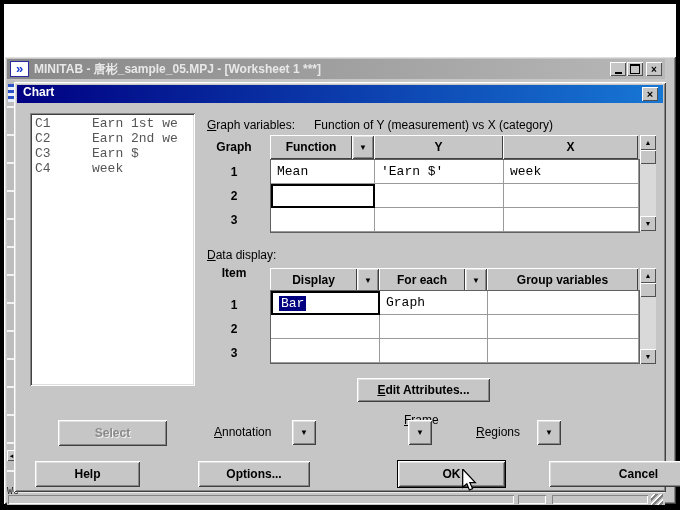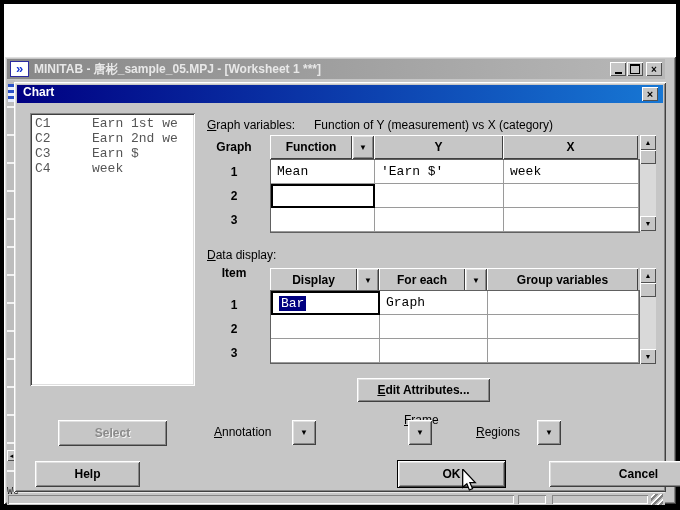--- a/index.html
+++ b/index.html
@@ -264,20 +264,21 @@
     <div class="abs dd-btn" style="left:394px;top:338px;height:25px;width:24px;">
       <span>▼</span>
       </div>
 
     <span class="abs label" style="left:462px;top:343px;"><span style="text-decoration: underline;">R</span><span>egions</span></span>
     <div class="abs dd-btn" style="left:523px;top:338px;height:25px;width:24px;">
       <span>▼</span>
       </div>
 
     <div class="abs btn raised" style="left:21px;top:379px;width:105px;height:26px;">Help</div>
+    <div class="abs btn raised" style="left:184px;top:379px;width:112px;height:26px;">Options...</div>
     <div class="abs btn raised default" style="left:384px;top:379px;width:107px;height:26px;">OK</div>
     <div class="abs btn raised" style="left:535px;top:379px;width:107px;height:26px;padding-left:36px;">Cancel</div>
   </div>
 
   <svg class="abs cursor" style="left:461px;top:469px;" width="16" height="24" viewBox="0 0 12 19">
     <path d="M1 0 L1 14.5 L4.3 11.7 L6.3 16.6 L8.8 15.5 L6.7 10.8 L11 10.8 Z" fill="#fff" stroke="#000" stroke-width="1"></path>
   </svg>
 </div>
 
 </body></html>

